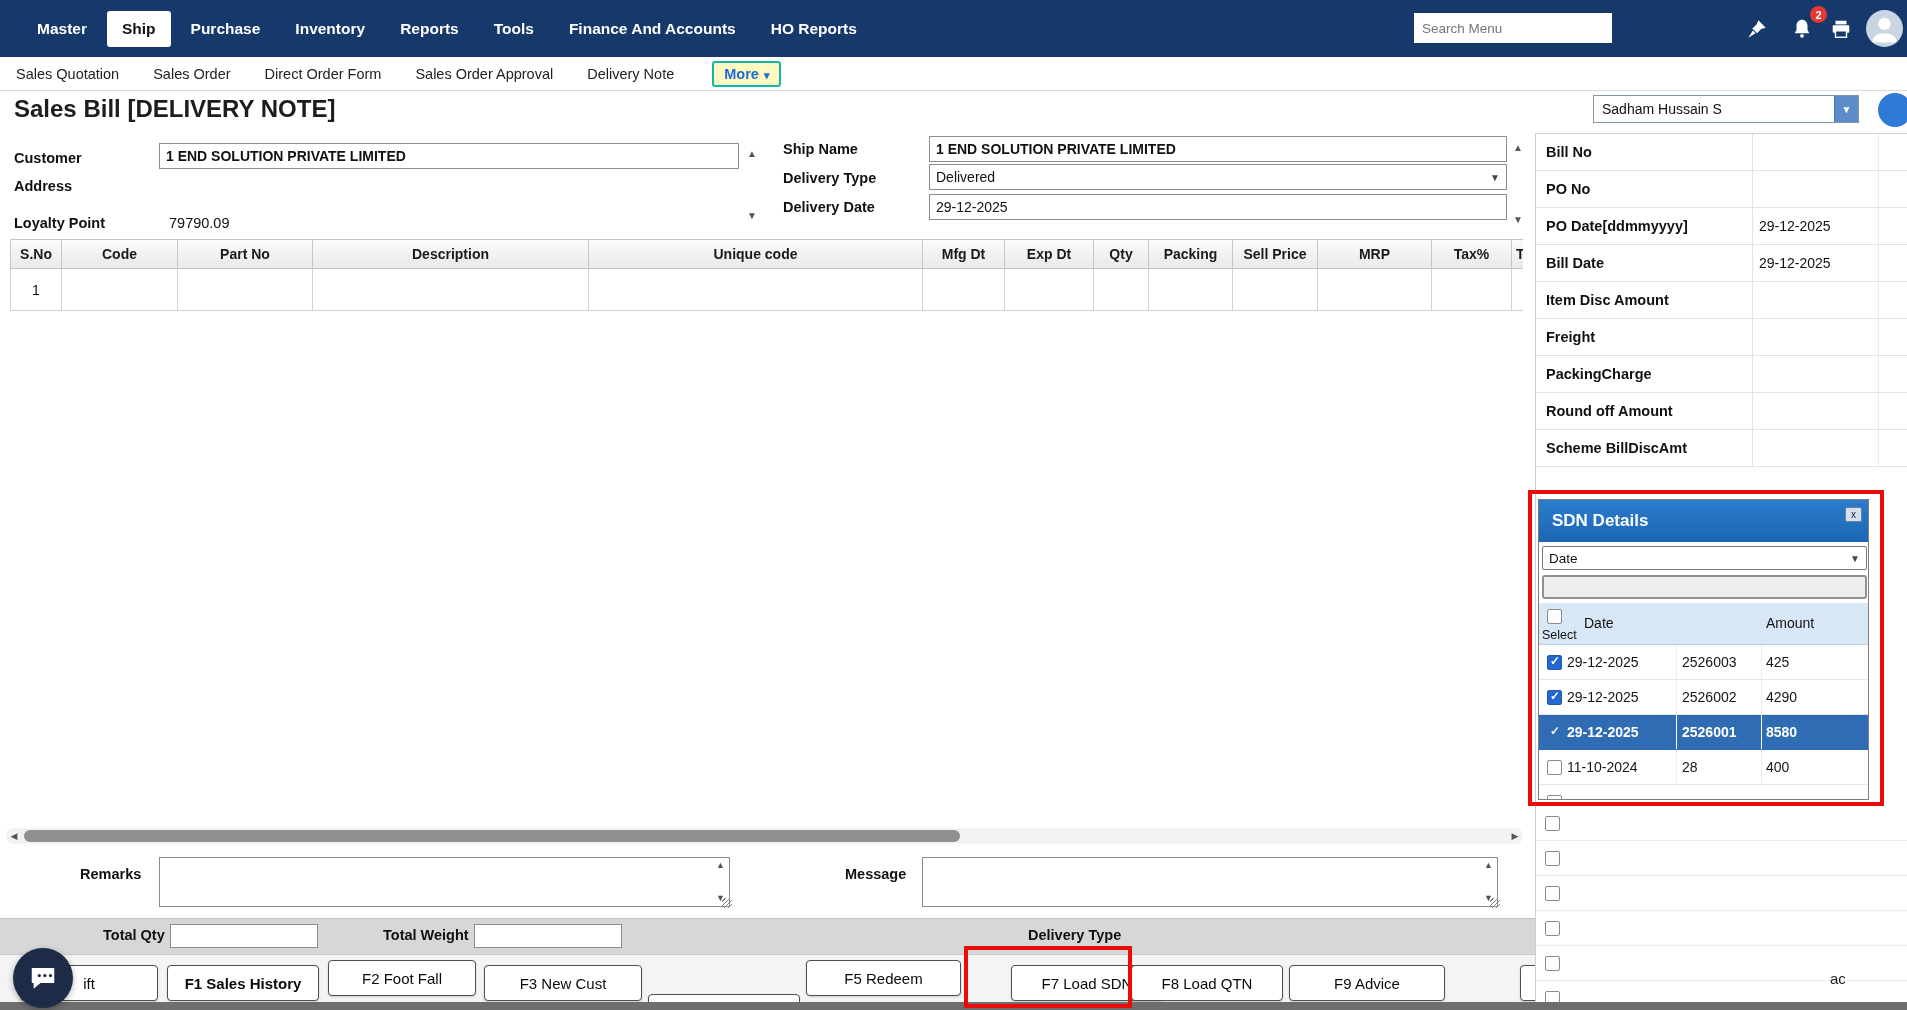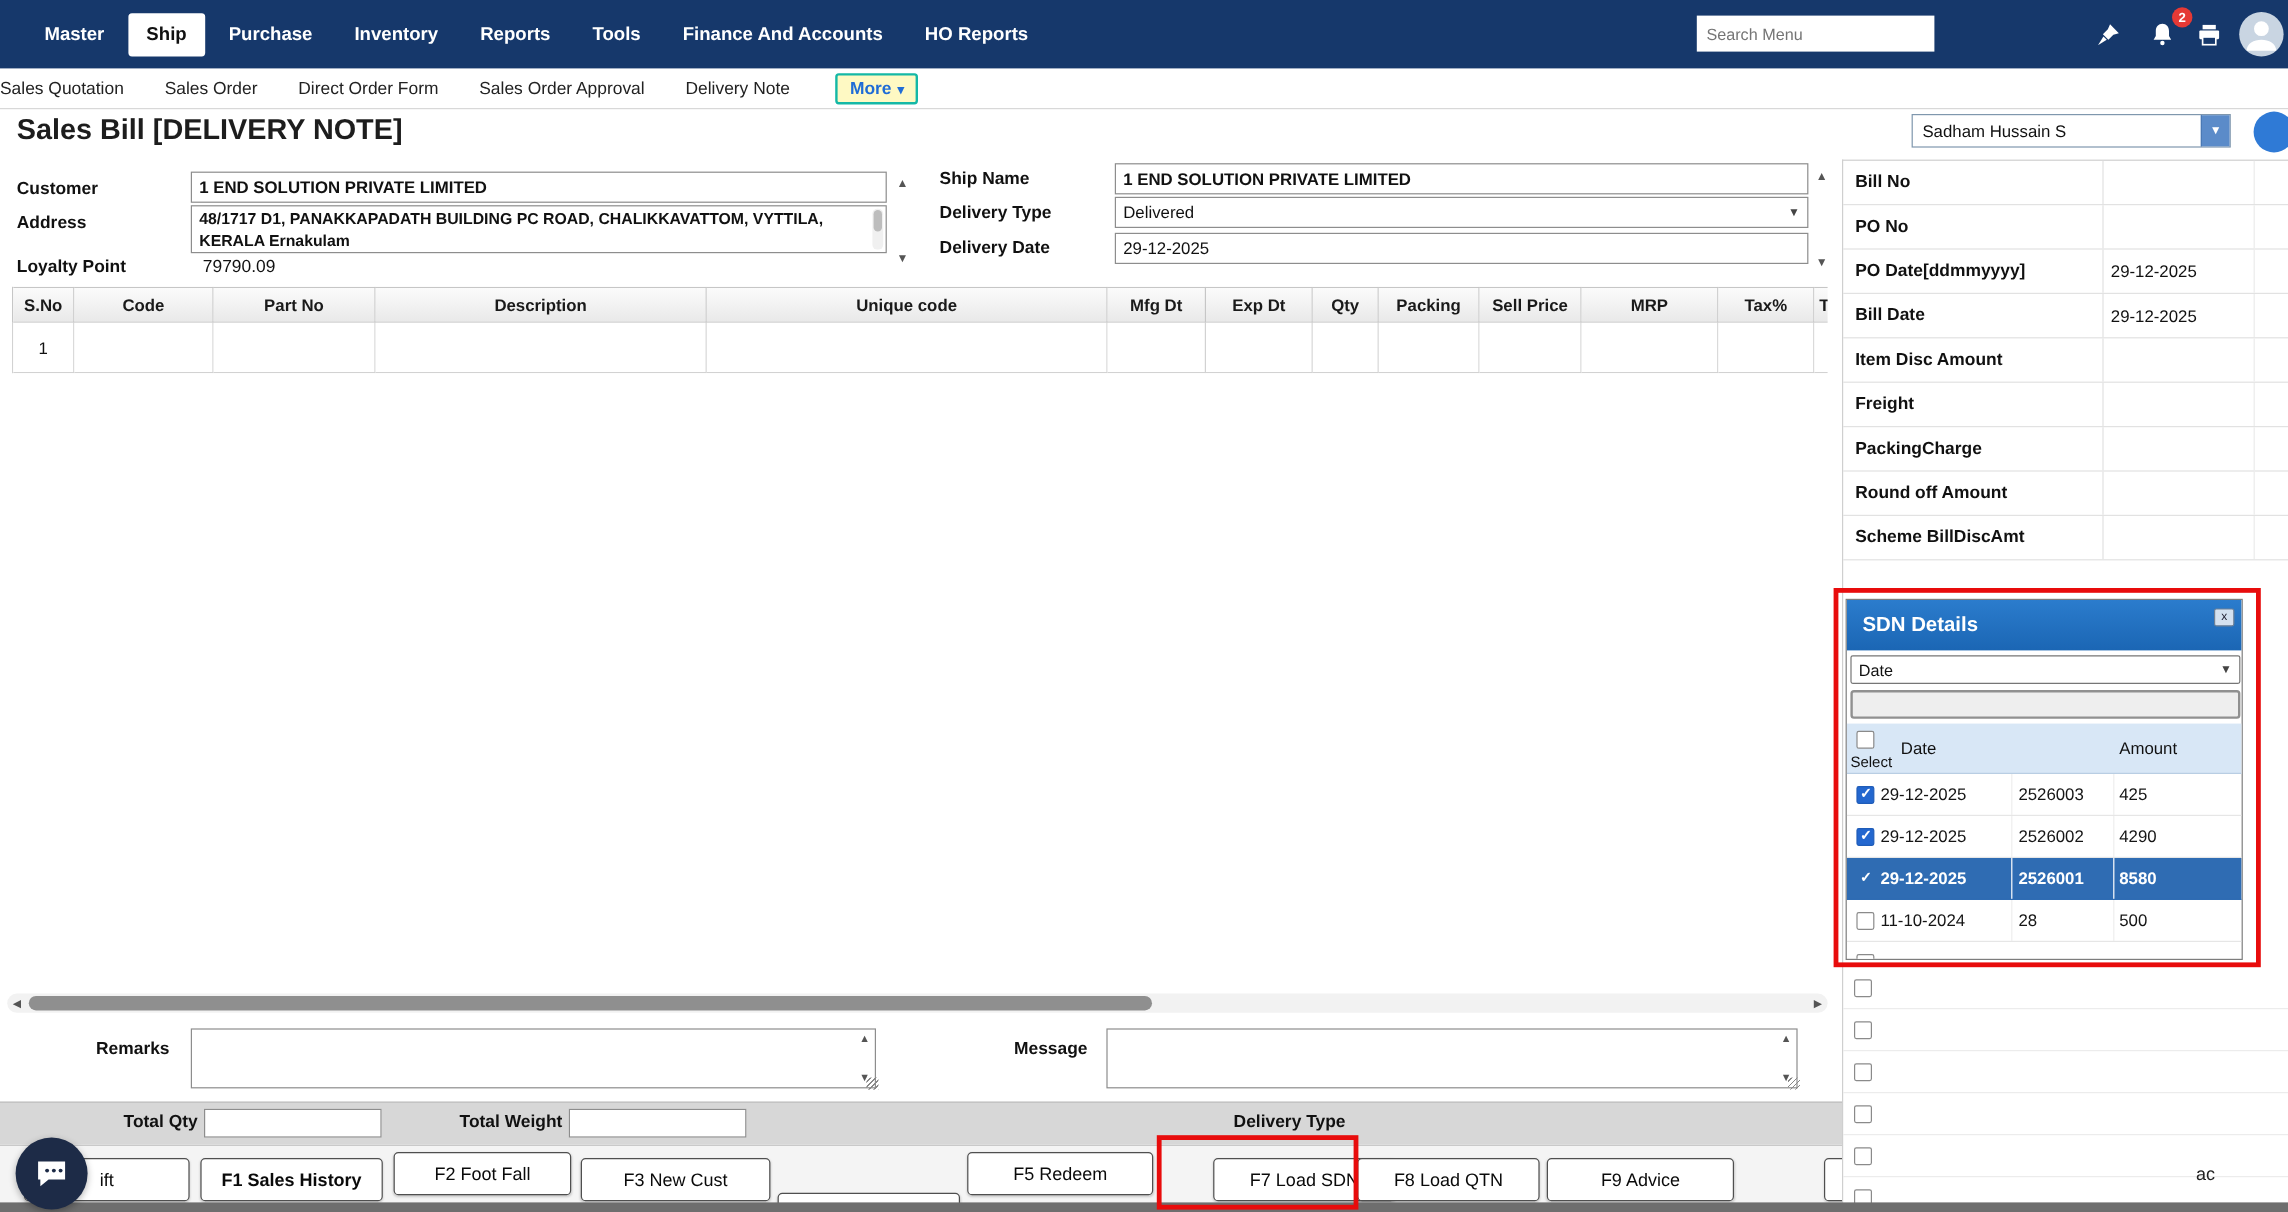--- a/index.html
+++ b/index.html
@@ -11,21 +11,21 @@
 .nav-items{display:flex;align-items:center}
 .nav-item{color:#fff;font-size:15.5px;font-weight:bold;padding:9px 15px;margin-right:5px;border-radius:3px;cursor:pointer;white-space:nowrap}
 .nav-item.active{background:#fff;color:#111}
 .search-box{position:absolute;left:1414px;top:13px;width:198px;height:30px;background:#fff;border-radius:2px;z-index:9}
 .search-box input{width:100%;height:100%;border:none;outline:none;font-size:13.5px;padding:0 8px;font-family:inherit;color:#333}
 .icon-btn{position:absolute;top:0;width:36px;height:57px;display:flex;align-items:center;justify-content:center;z-index:9;cursor:pointer}
 .badge{position:absolute;left:1810px;top:6px;min-width:17px;height:17px;border-radius:9px;background:#e53935;color:#fff;font-size:11px;font-weight:bold;display:flex;align-items:center;justify-content:center;padding:0 4px;z-index:10}
 .avatar{position:absolute;left:1866px;top:10px;width:37px;height:37px;border-radius:50%;background:#c9d5e2;display:flex;align-items:center;justify-content:center;overflow:hidden;z-index:9;cursor:pointer}
 
 
-.subtabs{position:absolute;left:0;top:57px;width:100%;height:34px;background:#fff;border-bottom:1px solid #d8d8d8;display:flex;align-items:center;padding-left:0;z-index:7}
+.subtabs{position:absolute;left:0;top:57px;width:100%;height:34px;background:#fff;border-bottom:1px solid #d8d8d8;display:flex;align-items:center;padding-left:16px;z-index:7}
 .tab-item{font-size:14.5px;color:#222;margin-right:34px;cursor:pointer;white-space:nowrap}
 .tab-item.more{color:#1f6cd6;font-weight:bold;background:#fef9c3;border:2px solid #14b8a6;border-radius:3px;padding:3px 10px;margin-left:4px}
 .tab-item .caret{margin-left:5px;font-size:11px}
 
 
 .page-title{position:absolute;left:14px;top:95px;font-size:24px;font-weight:bold;color:#1d1d1d}
 .user-select{position:absolute;left:1593px;top:95px;width:266px;height:28px;border:1px solid #7f97ad;background:#fff;display:flex;align-items:center;cursor:pointer;z-index:6}
 .user-select .val{flex:1;font-size:14px;padding-left:8px;color:#111;white-space:nowrap;overflow:hidden}
 .user-select .dd{width:24px;height:100%;background:#5b8bc9;color:#fff;display:flex;align-items:center;justify-content:center;font-size:10px;border-left:1px solid #4a79b5}
 .help-circle{position:absolute;left:1878px;top:93px;width:34px;height:34px;border-radius:50%;background:#2f7ad6;z-index:6;cursor:pointer}
@@ -169,24 +169,20 @@
   <div class="page-title">Sales Bill [DELIVERY NOTE]</div>
   <div class="user-select">
     <span class="val">Sadham Hussain S</span>
     <span class="dd">▼</span>
   </div>
   <div class="help-circle"></div>
 
   <span class="flabel" style="left:14px;top:150px">Customer</span>
   <input class="tinput bold" style="left: 159px; top: 143px; width: 580px;" value="1 END SOLUTION PRIVATE LIMITED">
   <span class="flabel" style="left:14px;top:178px">Address</span>
-  <div class="addr">
-    <span>48/1717 D1, PANAKKAPADATH BUILDING PC ROAD, CHALIKKAVATTOM, VYTTILA, KERALA Ernakulam</span>
-    <span class="sb"></span>
-  </div>
   <span class="flabel" style="left:14px;top:215px">Loyalty Point</span>
   <span class="loyalty-val">79790.09</span>
   <span class="spin" style="left:744px;top:146px">▲</span>
   <span class="spin" style="left:744px;top:208px">▼</span>
 
   <span class="flabel" style="left:783px;top:141px">Ship Name</span>
   <input class="tinput bold" style="left: 929px; top: 136px; width: 578px;" value="1 END SOLUTION PRIVATE LIMITED">
   <span class="flabel" style="left:783px;top:170px">Delivery Type</span>
   <div class="sel" style="left:929px;top:164px;width:578px">
     <span>Delivered</span>
@@ -330,21 +326,21 @@
           <div class="c-date">29-12-2025</div>
           <div class="c-code">2526001</div>
           <div class="c-amt">8580</div>
         </div>
         <div class="sdn-row">
           <div class="c-sel">
             <div class="cb"></div>
           </div>
           <div class="c-date">11-10-2024</div>
           <div class="c-code">28</div>
-          <div class="c-amt">500</div>
+          <div class="c-amt">400</div>
         </div>
       </div>
     <div class="sdn-row partial">
       <div class="c-sel">
           <div class="cb"></div>
         </div>
     </div>
   </div>
 
   <div class="hscroll">

